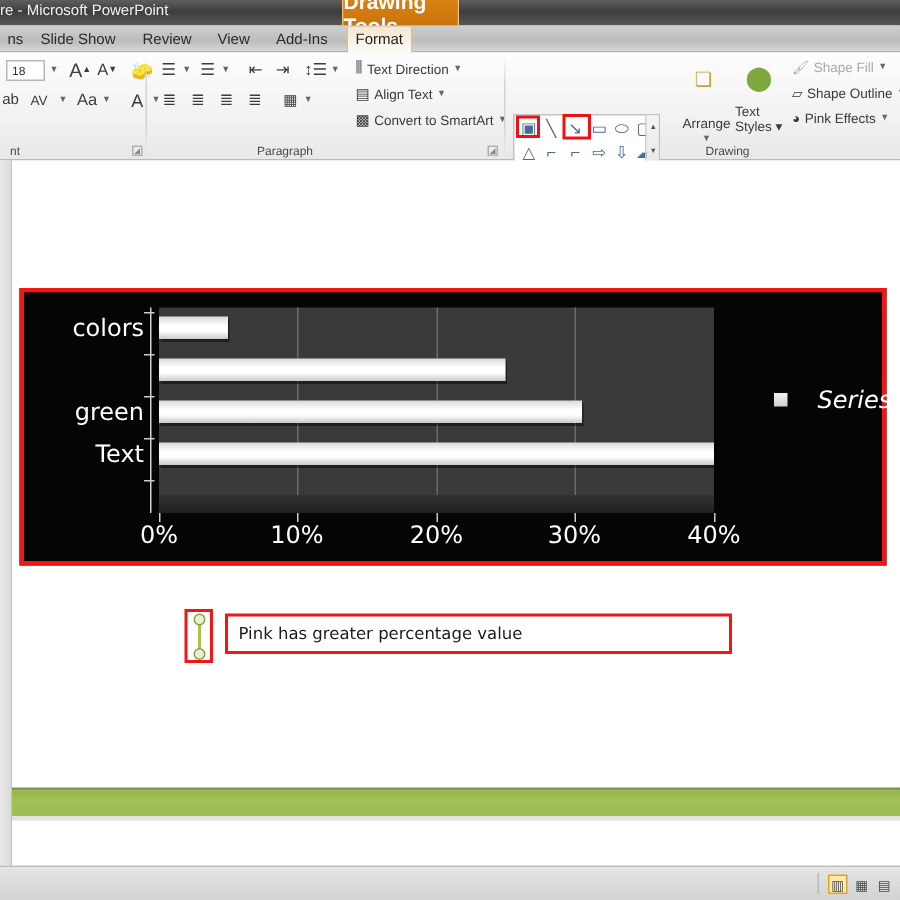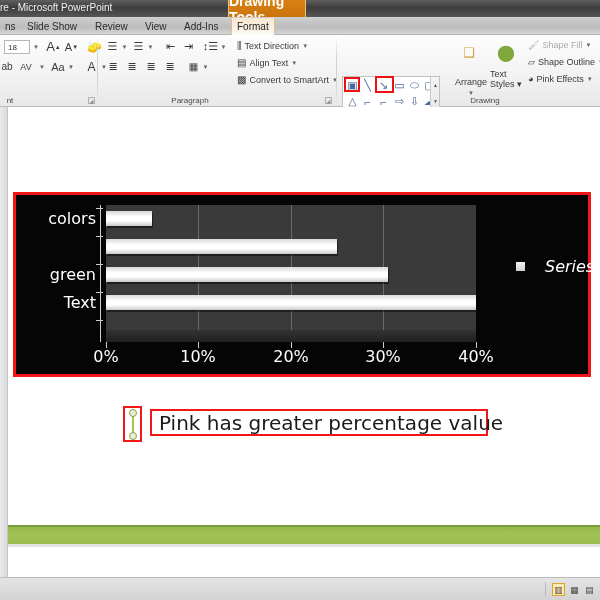--- a/index.html
+++ b/index.html
@@ -175,21 +175,21 @@
   }
   #legend-text { font-size:16px; color:#fff; font-family:"DejaVu Sans", sans-serif; }
 
   
   #caption-box {
     position:absolute; left:142px; top:302px; width:338px; height:27px;
     border:2px solid #f21616; background:#ffffff;
     display:flex; align-items:center; padding-left:7px;
   }
   #caption-text {
-    font-size:20px; color:#1b1b1b; font-family:"DejaVu Sans", sans-serif;
+    font-size:11px; color:#1b1b1b; font-family:"DejaVu Sans", sans-serif;
     white-space:nowrap;
   }
   #arrow-shape-ann {
     position:absolute; left:115px; top:299px; width:19px; height:36px;
     border:2px solid #f21616;
   }
   #arrow-line {
     position:absolute; left:7px; top:5px; width:2px; height:23px;
     background:#a8c44a;
   }

